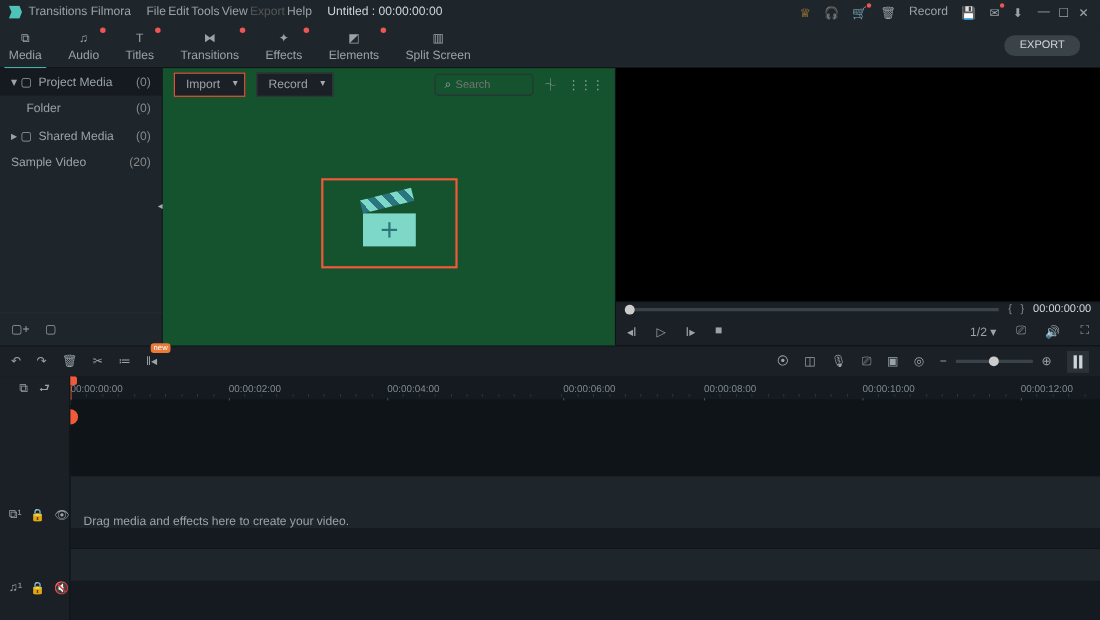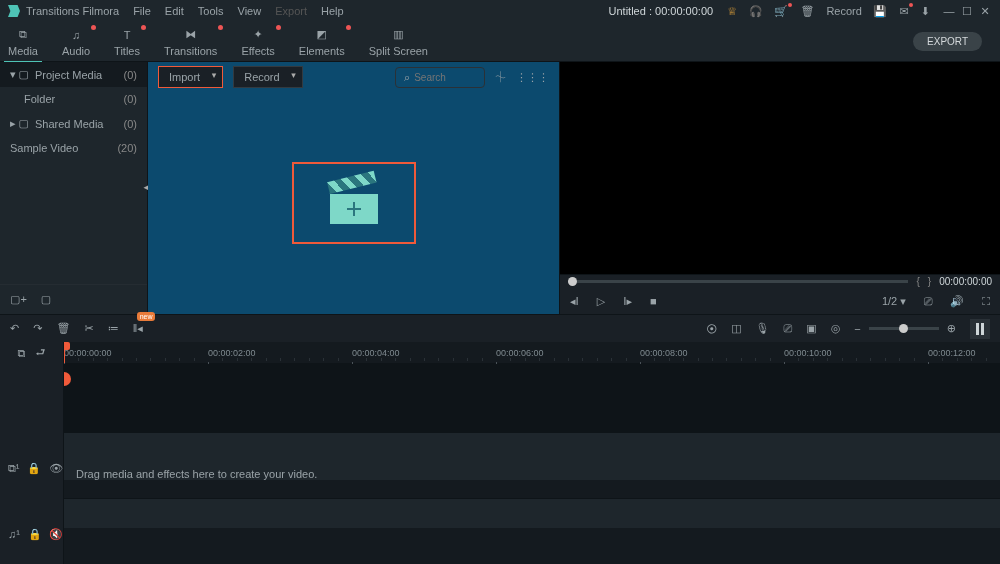--- a/index.html
+++ b/index.html
@@ -1,23 +1,23 @@
 <!DOCTYPE html>
 <html><head>
 <meta charset="utf-8">
 <style>
 *{margin:0;padding:0;box-sizing:border-box;font-family:Arial,sans-serif;font-size:11px;color:#9aa3a8}
 body{background:#1a2026;width:1000px;height:564px;overflow:hidden;user-select:none}
 .titlebar{height:22px;background:#1e262c;display:flex;align-items:center;padding:0 8px;gap:14px}
 .logo{display:flex;align-items:center;gap:6px;color:#cfd6d9}
 .logo-icon{width:12px;height:12px;background:#4ec3b6;clip-path:polygon(0 0,80% 0,100% 50%,80% 100%,0 100%,20% 50%)}
-.menu{display:flex;gap:14px}
+.menu{display:flex;gap:2px}
 .menu span{cursor:pointer}
 .menu .disabled{color:#555}
-.title-center{flex:1;text-align:right;color:#cfd6d9}
+.title-center{flex:1;text-align:left;color:#cfd6d9}
 .title-right{display:flex;align-items:center;gap:12px}
 .title-right span{cursor:pointer;position:relative}
 .dot::after{content:"";position:absolute;top:-2px;right:-4px;width:4px;height:4px;background:#e55;border-radius:50%}
 .winbtn{display:flex;gap:4px}
 .winbtn div{width:14px;height:14px;display:flex;align-items:center;justify-content:center;cursor:pointer}
 
 .ribbon{height:40px;background:#1e262c;display:flex;align-items:center;padding:0 8px;gap:24px;border-bottom:1px solid #0e1418}
 .tab{display:flex;flex-direction:column;align-items:center;gap:2px;cursor:pointer;position:relative;color:#cfd6d9}
 .tab.active{color:#4ec3b6}
 .tab.active::before{content:"";position:absolute;bottom:-6px;left:-4px;right:-4px;height:2px;background:#4ec3b6}
@@ -27,21 +27,21 @@
 
 .mid{display:flex;height:252px}
 .sidebar{width:148px;background:#1e262c;display:flex;flex-direction:column;border-right:1px solid #0e1418;position:relative}
 .side-item{display:flex;align-items:center;justify-content:space-between;padding:6px 10px;cursor:pointer}
 .side-item.sel{background:#141a1f}
 .side-item .lh{display:flex;align-items:center;gap:6px}
 .side-item .cnt{color:#888}
 .side-footer{margin-top:auto;display:flex;gap:14px;padding:8px 10px;border-top:1px solid #252c32}
 .side-collapse{position:absolute;right:-1px;top:120px;font-size:9px;color:#aaa}
 
-.media-panel{flex:1;background:#0c4a6e;display:flex;flex-direction:column;position:relative;border-right:1px solid #0e1418}
+.media-panel{flex:1;background:#14532d;display:flex;flex-direction:column;position:relative;border-right:1px solid #0e1418}
 .media-toolbar{height:30px;display:flex;align-items:center;padding:0 10px;gap:10px}
 .dd{border:1px solid #333a40;padding:4px 22px 4px 10px;position:relative;cursor:pointer;background:#1a2026}
 .dd.hl{border:1px solid #f05a3a}
 .dd::after{content:"▾";position:absolute;right:6px;top:3px;font-size:9px;color:#aaa}
 .search{margin-left:auto;display:flex;align-items:center;gap:4px;border:1px solid #2a3137;padding:3px 8px;border-radius:4px;width:90px}
 .search input{background:none;border:none;outline:none;color:#aaa;width:60px;font-size:10px}
 .tool-ico{cursor:pointer}
 
 .dropzone{margin:auto;border:2px solid #f05a3a;padding:18px 36px;text-align:center;cursor:pointer}
 .dropzone-txt{line-height:1.5;color:#cfd6d9;font-size:10px;margin-top:10px}
@@ -315,21 +315,21 @@
         <div class="tick" style="left: 288px;">00:00:04:00</div>
         <div class="subtick" style="left: 302.4px;"></div>
         <div class="subtick" style="left: 316.8px;"></div>
         <div class="subtick" style="left: 331.2px;"></div>
         <div class="subtick" style="left: 345.6px;"></div>
         <div class="subtick" style="left: 360px;"></div>
         <div class="subtick" style="left: 374.4px;"></div>
         <div class="subtick" style="left: 388.8px;"></div>
         <div class="subtick" style="left: 403.2px;"></div>
         <div class="subtick" style="left: 417.6px;"></div>
-        <div class="tick" style="left: 432px;">00:00:06:00</div>
+        <div class="tick" style="left: 448px;">00:00:06:00</div>
         <div class="subtick" style="left: 446.4px;"></div>
         <div class="subtick" style="left: 460.8px;"></div>
         <div class="subtick" style="left: 475.2px;"></div>
         <div class="subtick" style="left: 489.6px;"></div>
         <div class="subtick" style="left: 504px;"></div>
         <div class="subtick" style="left: 518.4px;"></div>
         <div class="subtick" style="left: 532.8px;"></div>
         <div class="subtick" style="left: 547.2px;"></div>
         <div class="subtick" style="left: 561.6px;"></div>
         <div class="tick" style="left: 576px;">00:00:08:00</div>

